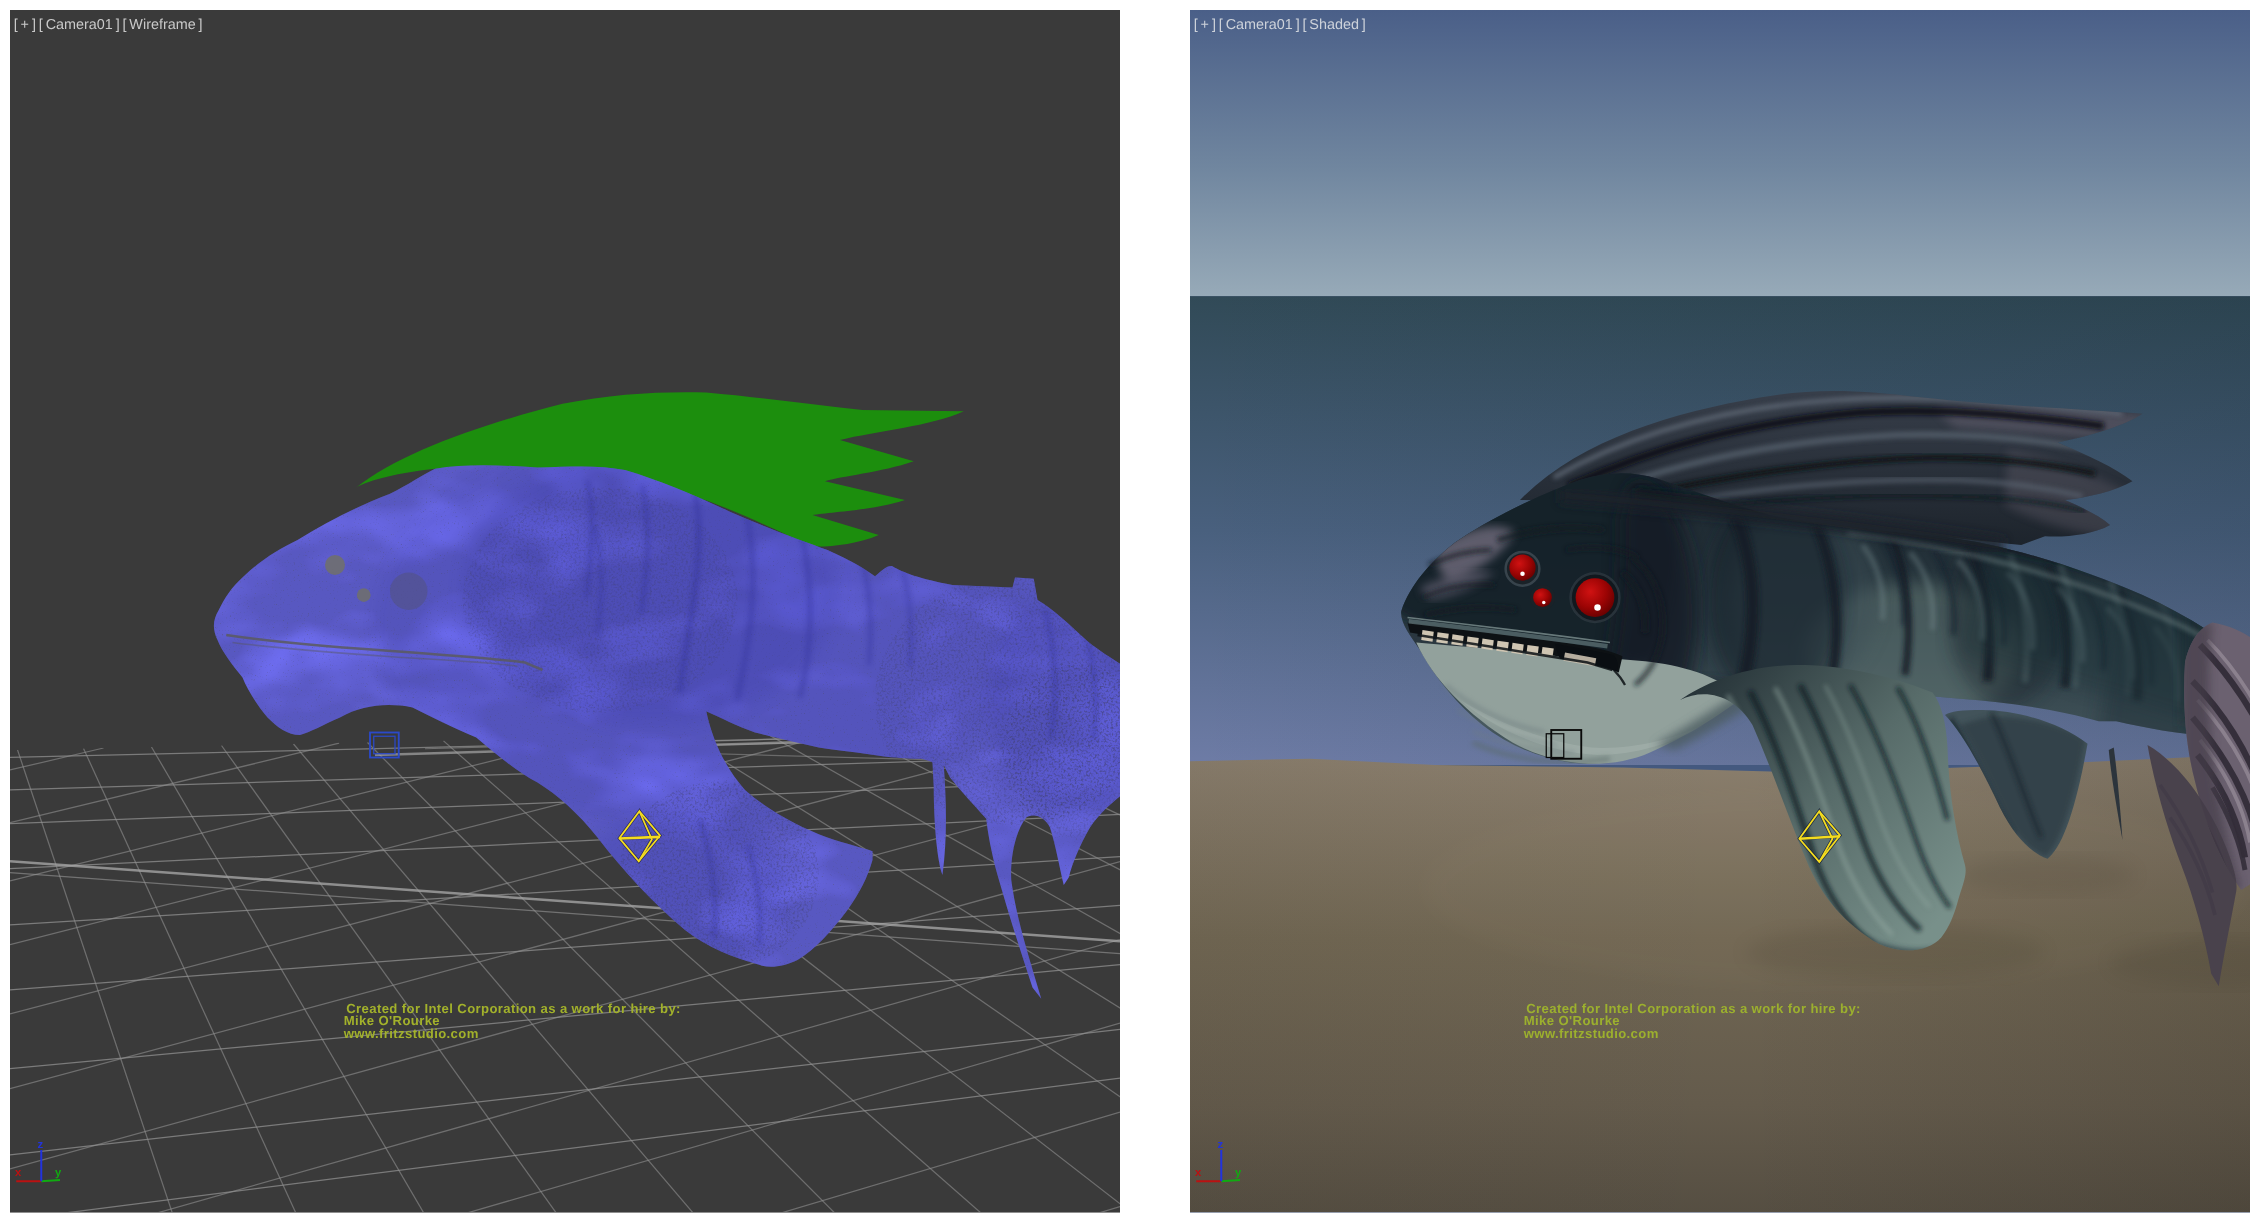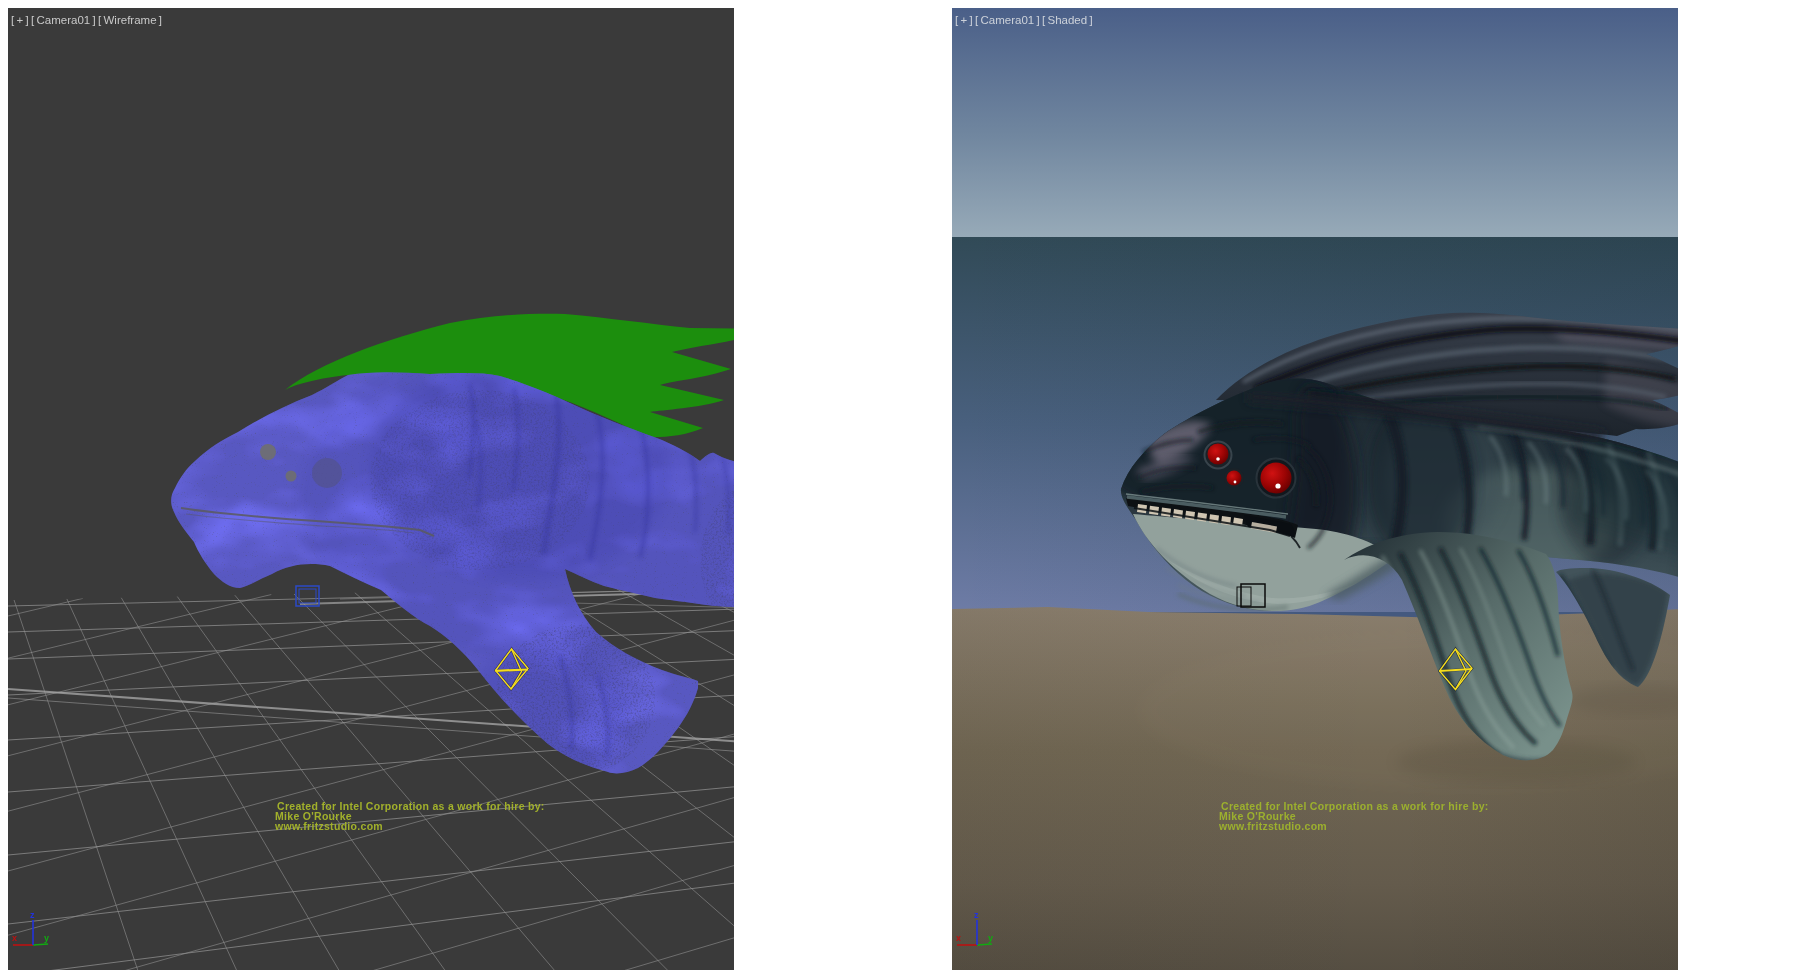--- a/index.html
+++ b/index.html
@@ -1,16 +1,16 @@
 <!DOCTYPE html>
 <html><head><meta charset="utf-8">
 <style>
   html,body{margin:0;padding:0;background:#ffffff;width:1800px;height:978px;overflow:hidden;}
   *{box-sizing:border-box;}
-  .vp{position:absolute;top:8px;height:962px;width:726px;overflow:hidden;text-decoration:underline;}
+  .vp{position:absolute;top:8px;height:962px;width:888px;overflow:hidden;text-decoration:underline;}
   .vplabel{position:absolute;left:3px;top:6px;font-family:"Liberation Sans",sans-serif;
     font-size:11.5px;letter-spacing:0px;color:#c9c9c9;z-index:10;}
 </style></head>
 <body>
 
 <div class="vp" style="left:8px;background:#3a3a3a;">
  <div class="vplabel">[ + ] [ Camera01 ] [ Wireframe ]</div>
  <svg width="888" height="962" viewBox="8 8 888 962">
   <defs>
     <filter id="stip" x="-5%" y="-5%" width="110%" height="110%">

